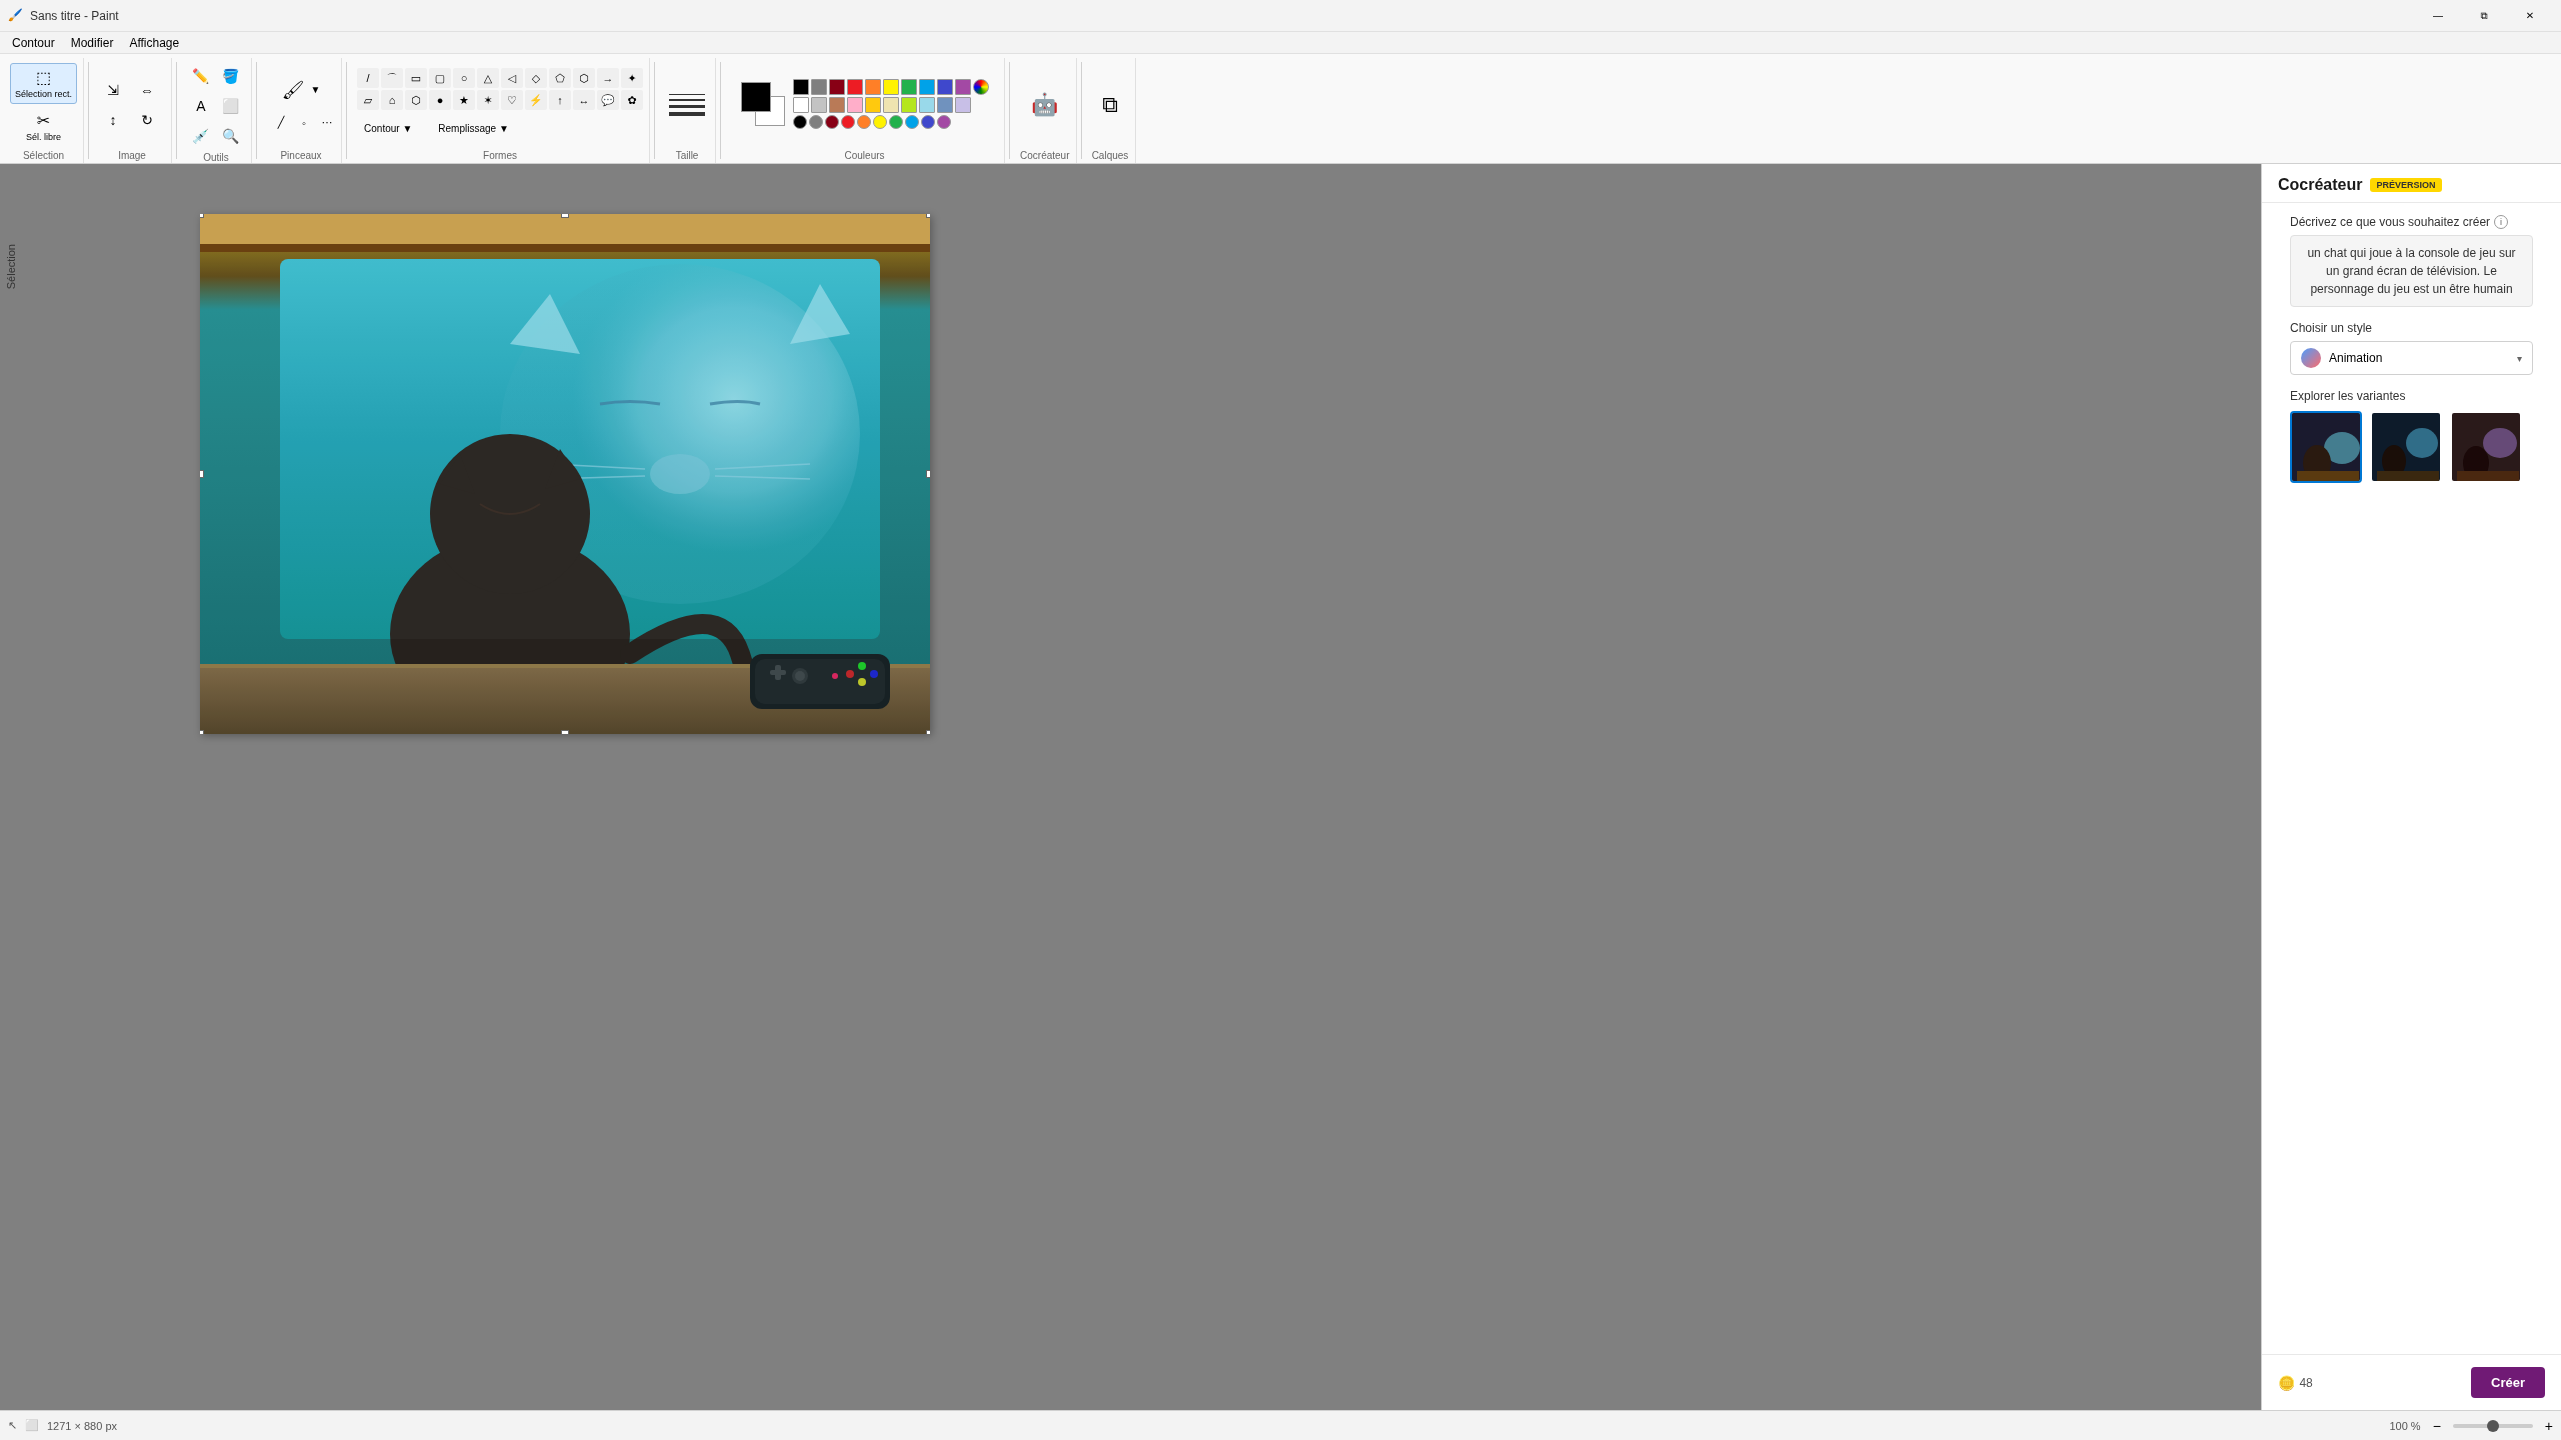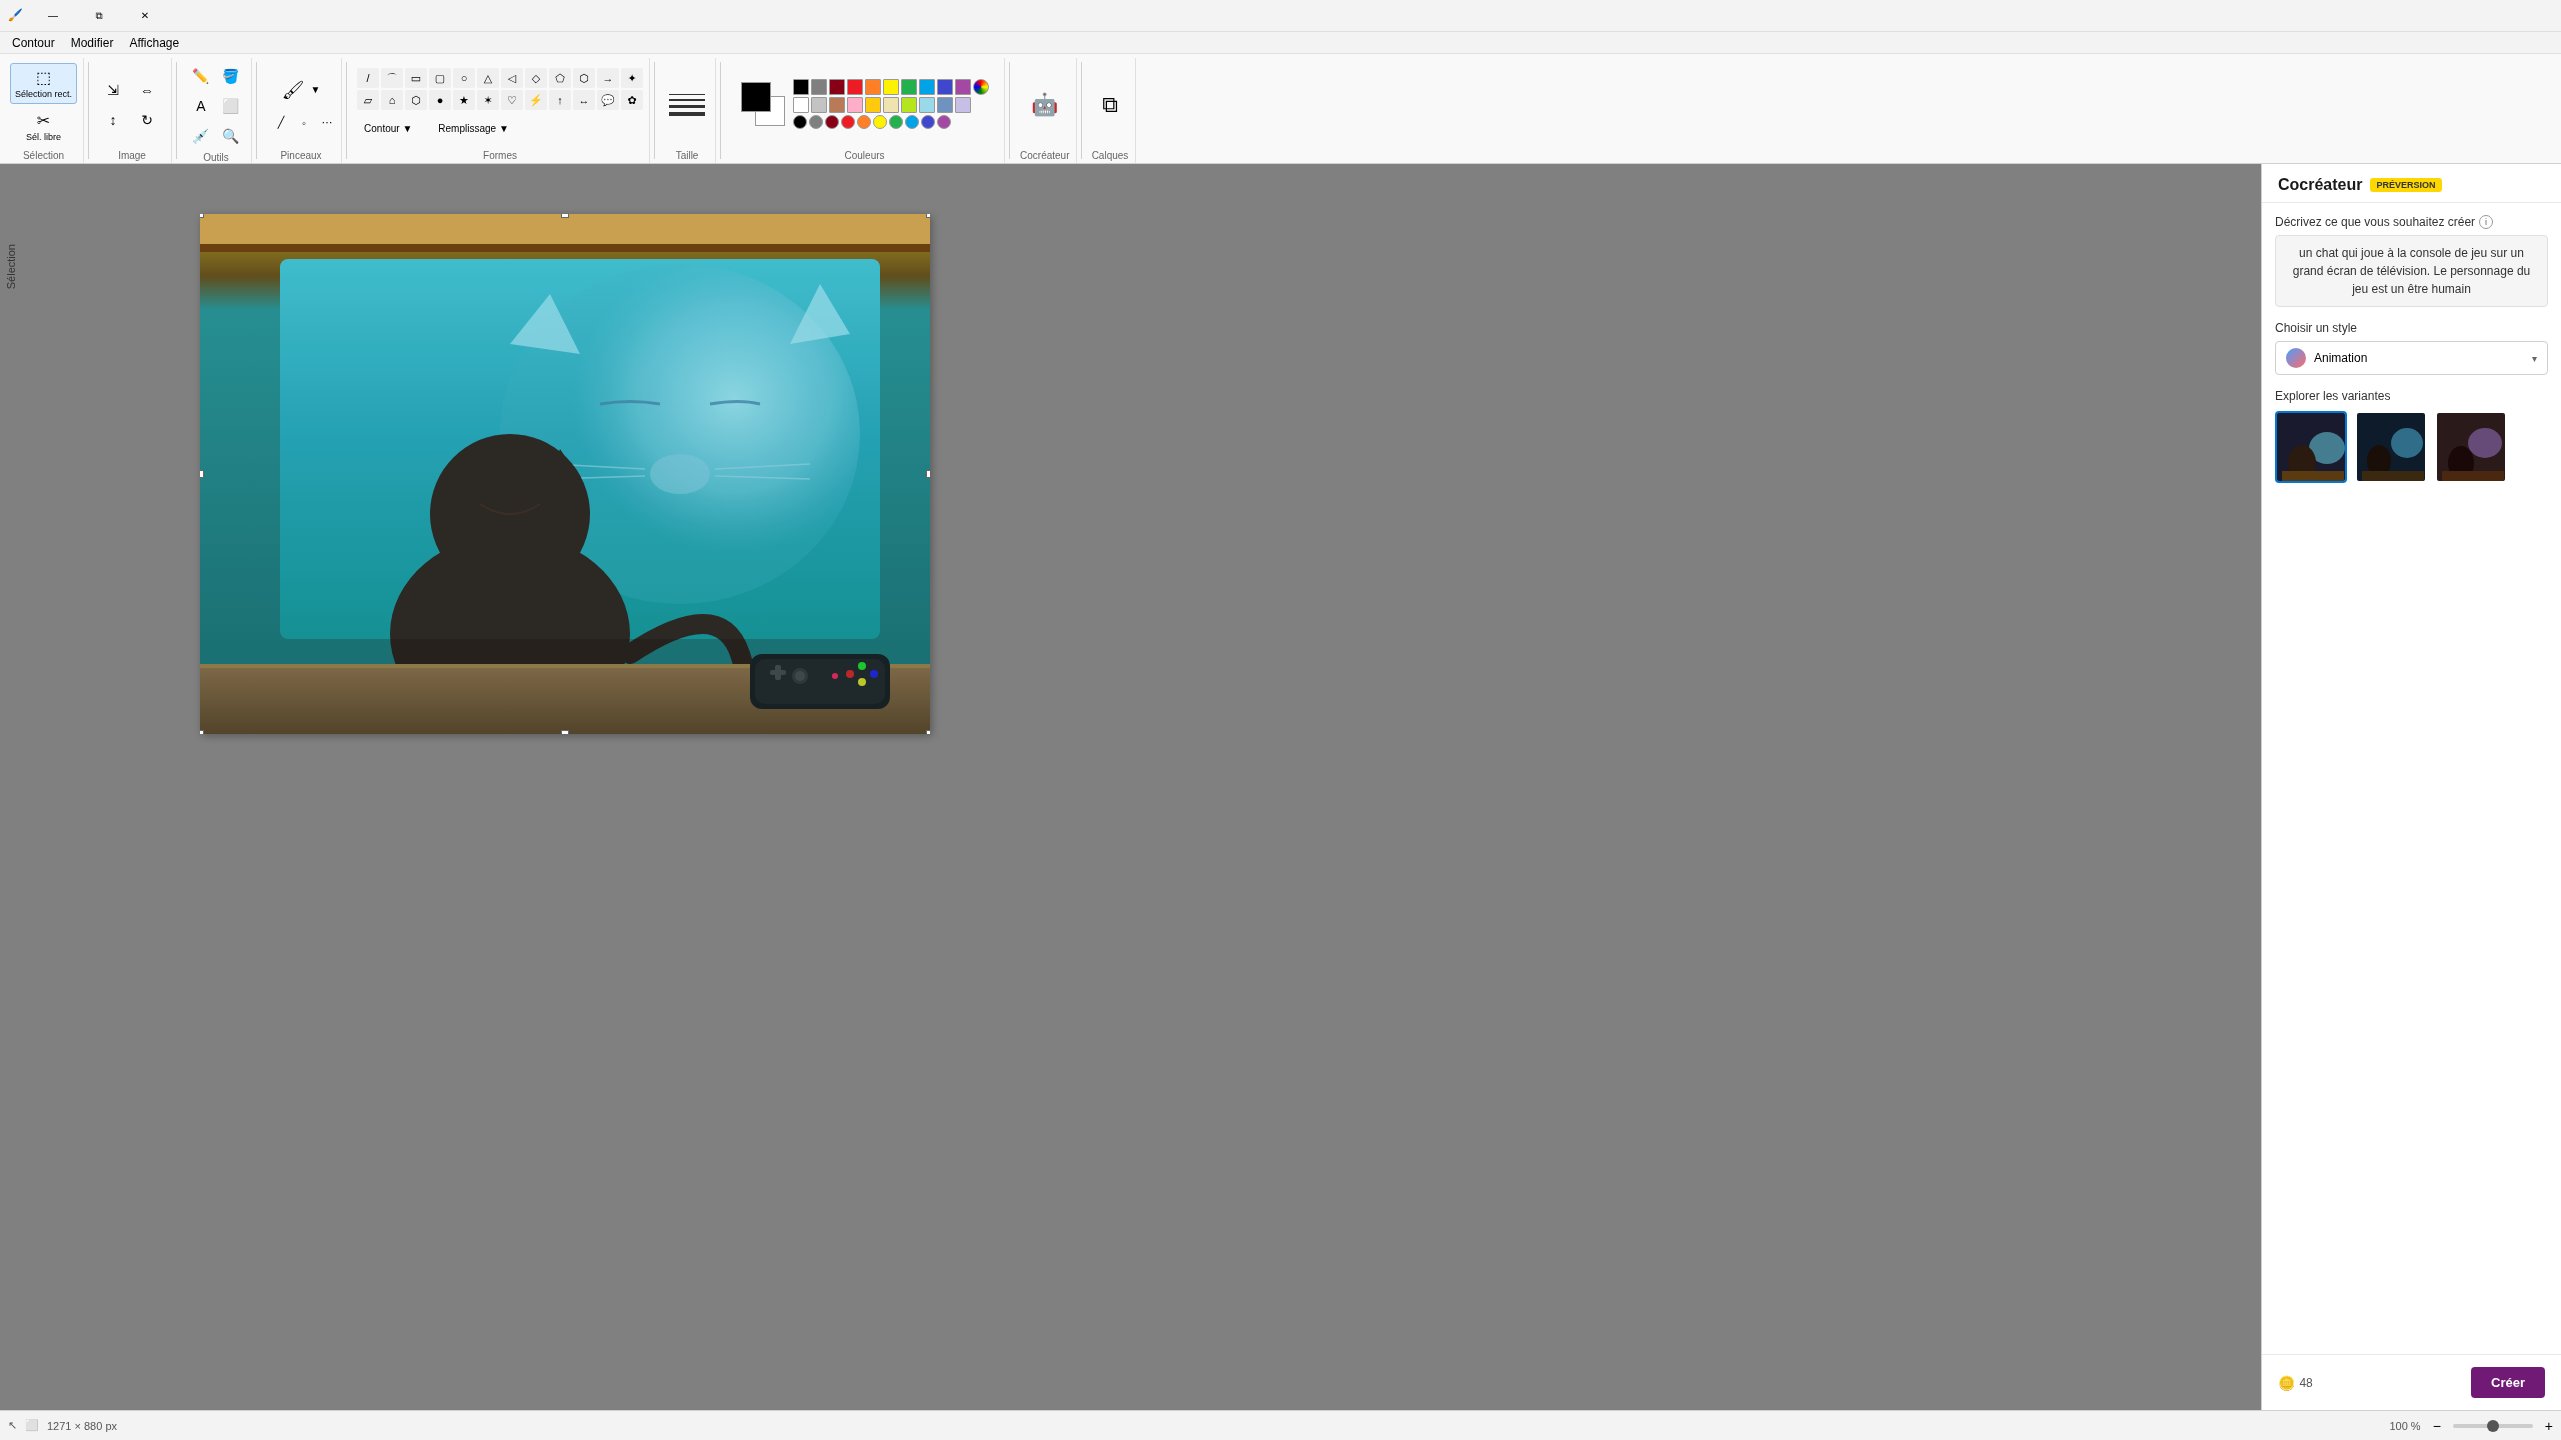--- a/index.html
+++ b/index.html
@@ -213,21 +213,21 @@
     .preview-badge {
       background: #ffd700;
       color: #333;
       font-size: 9px;
       font-weight: 700;
       padding: 2px 6px;
       border-radius: 3px;
       margin-left: 8px;
       text-transform: uppercase;
     }
-    .cocreateur-body { padding: 12px 13px; flex: 1; overflow-y: auto; }
+    .cocreateur-body { padding: 12px 28px; flex: 1; overflow-y: auto; }
 
     .section-label {
       font-size: 12px;
       color: #333;
       font-weight: 500;
       margin-bottom: 6px;
       display: flex;
       align-items: center;
       gap: 4px;
     }
@@ -353,20 +353,21 @@
     .size-line-3 { border-top: 3px solid #333; width: 36px; }
     .size-line-4 { border-top: 4px solid #333; width: 36px; }
 
     .ribbon-divider { width: 1px; background: #d0d0d0; align-self: stretch; margin: 4px 2px; }
   </style>
 </head>
 <body>
 
 <div class="title-bar">
   <span class="title-bar-icon">🖌️</span>
+  <span class="title-bar-text">Sans titre - Paint</span>
   <div class="title-bar-controls">
     <button class="title-btn">—</button>
     <button class="title-btn">⧉</button>
     <button class="title-btn close">✕</button>
   </div>
 </div>
 
 <div class="menu-bar">
   <div class="menu-item">Contour</div>
   <div class="menu-item">Modifier</div>

